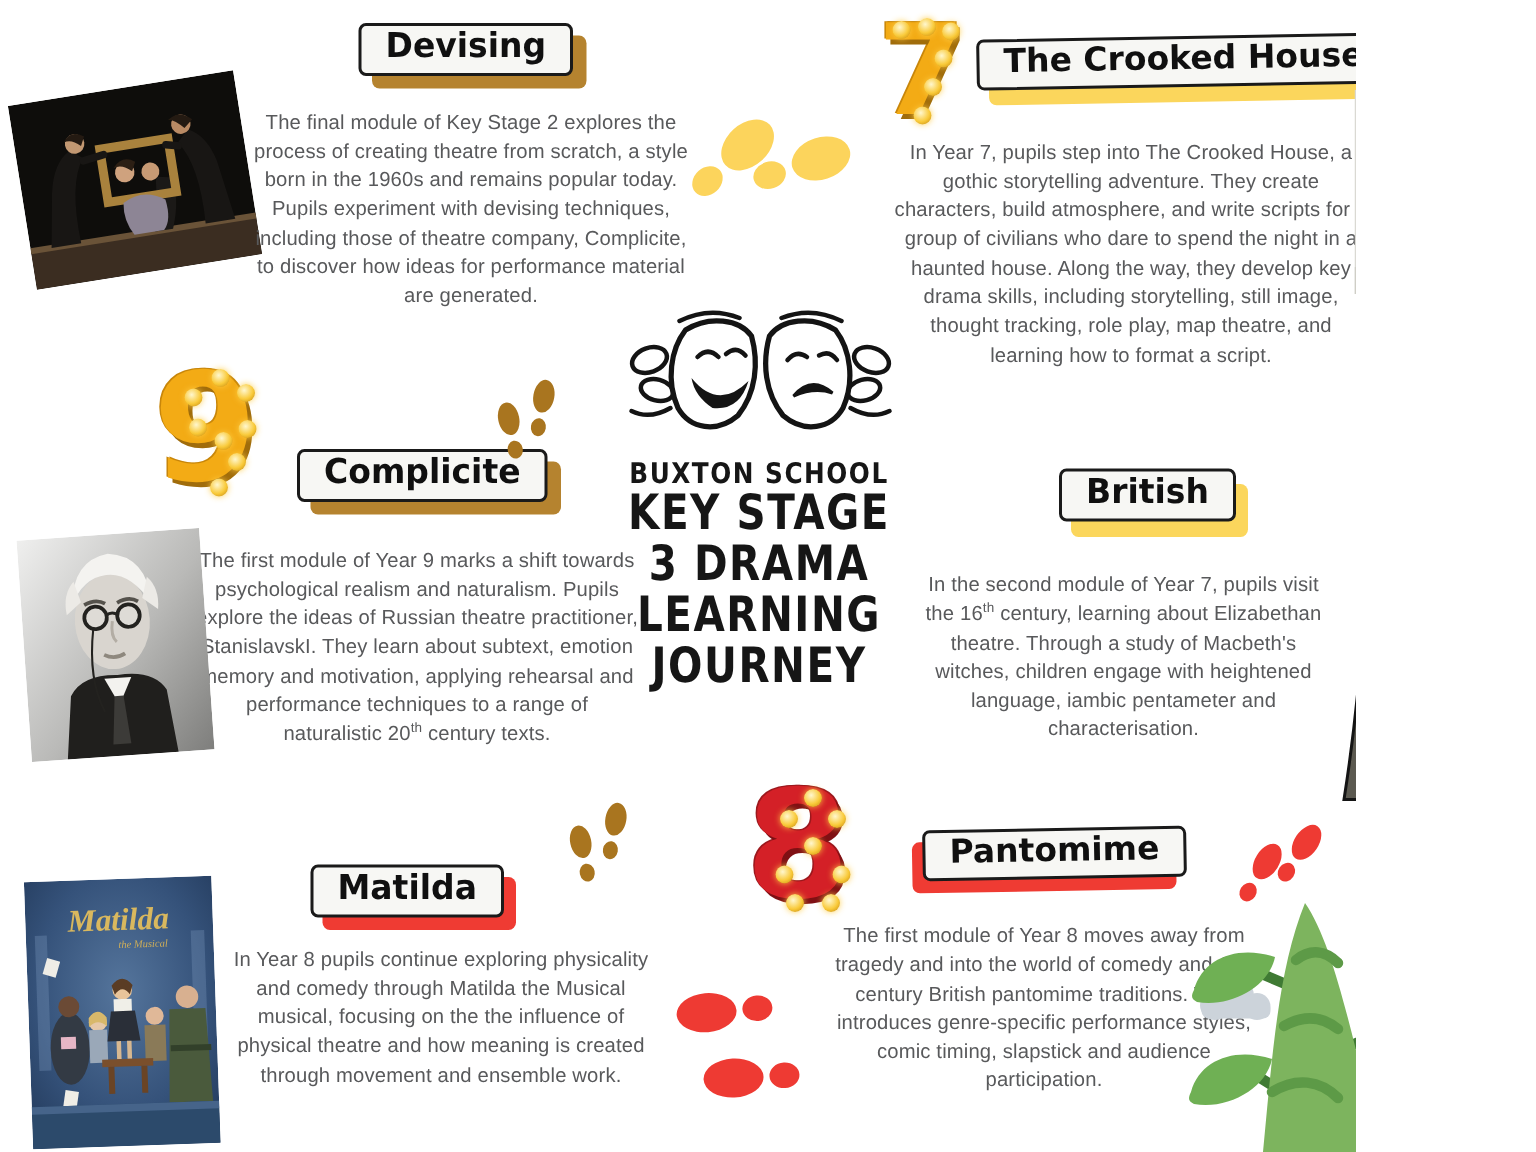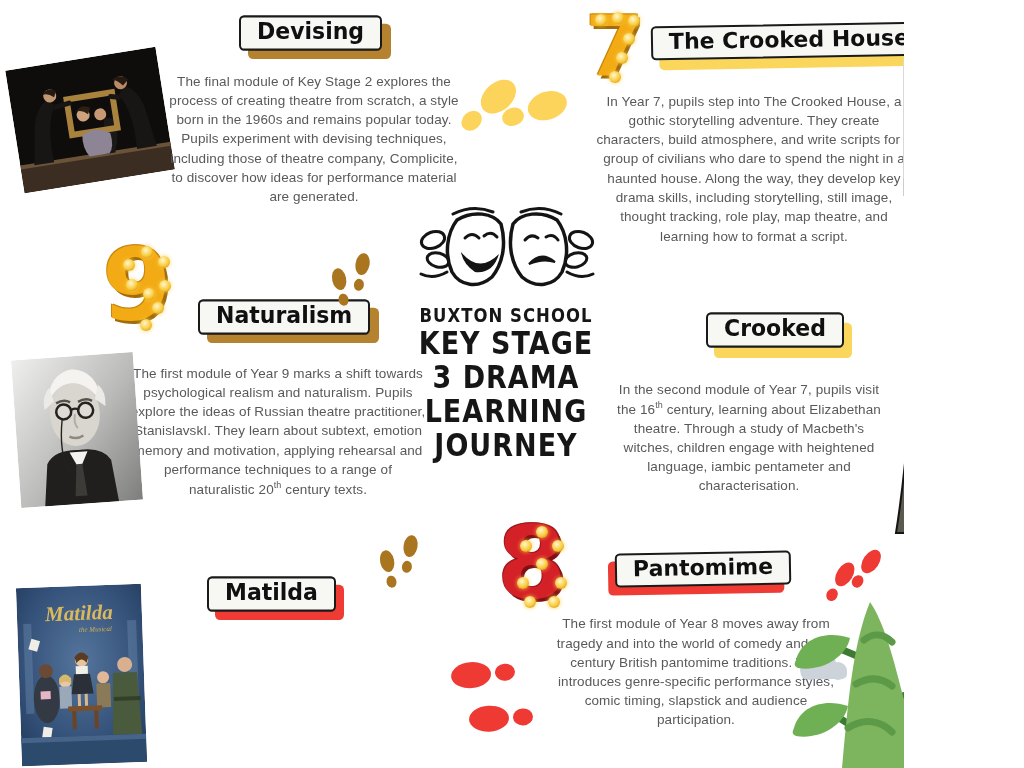--- a/index.html
+++ b/index.html
@@ -186,21 +186,21 @@
     <span class="bulb" style="left:21px;top:21px;"></span>
     <span class="bulb" style="left:24px;top:41px;"></span>
     <span class="bulb" style="left:41px;top:50px;"></span>
     <span class="bulb" style="left:56px;top:18px;"></span>
     <span class="bulb" style="left:57px;top:42px;"></span>
     <span class="bulb" style="left:50px;top:64px;"></span>
     <span class="bulb" style="left:38px;top:81px;"></span>
   </div>
 
   <div class="label-box shadow-tan" style="left:198px;top:300px;">
-    <span>Naturalism</span>
+    <span>Complicite</span>
   </div>
 
   <p class="body-text" style="left:130px;top:350px;width:296px;"><span>The first module of Year 9 marks a shift towards psychological realism and naturalism. Pupils explore the ideas of Russian theatre practitioner, StanislavskI. They learn about subtext, emotion memory and motivation, applying rehearsal and performance techniques to a range of naturalistic 20</span><sup>th</sup><span> century texts.</span></p>
 
   <div class="art" style="left:16px;top:356px;width:122px;height:148px;transform:rotate(-4deg);" aria-label="Black and white portrait of Stanislavski">
     <svg width="122" height="148" viewBox="0 0 122 148">
       <defs>
         <linearGradient id="stanbg" x1="0" y1="0" x2="1" y2="1">
           <stop offset="0" stop-color="#efefee"></stop>
             <stop offset="0.55" stop-color="#b9b9b7"></stop>
@@ -235,21 +235,21 @@
           <ellipse cx="0" cy="12" rx="5" ry="6"></ellipse>
       </g>
       <g transform="translate(33,27) rotate(10)">
         <ellipse cx="0" cy="-9" rx="7" ry="11"></ellipse>
           <ellipse cx="0" cy="12" rx="5" ry="6"></ellipse>
       </g>
     </g>
   </svg>
 
   <div class="label-box shadow-yellow" style="left:706px;top:313px;">
-    <span>Crooked</span>
+    <span>British</span>
   </div>
 
   <p class="body-text" style="left:608px;top:366px;width:282px;"><span>In the second module of Year 7, pupils visit the 16</span><sup>th</sup><span> century, learning about Elizabethan theatre. Through a study of Macbeth's witches, children engage with heightened language, iambic pentameter and characterisation.</span></p>
 
   <svg class="fp" style="left:928px;top:283px;" width="78" height="96" viewBox="0 0 78 96">
     <g fill="#fcd45c">
       <g transform="translate(24,64) rotate(-10)">
         <ellipse cx="0" cy="-11" rx="11" ry="17"></ellipse>
           <ellipse cx="0" cy="19" rx="7" ry="9"></ellipse>
       </g>
@@ -362,20 +362,21 @@
         <ellipse cx="0" cy="-9" rx="7" ry="11"></ellipse>
           <ellipse cx="0" cy="12" rx="5" ry="6"></ellipse>
       </g>
     </g>
   </svg>
 
   <div class="label-box shadow-red" style="left:207px;top:577px;">
     <span>Matilda</span>
   </div>
 
+  <p class="body-text" style="left:148px;top:616px;width:292px;">In Year 8 pupils continue exploring physicality and comedy through Matilda the Musical musical, focusing on the the influence of physical theatre and how meaning is created through movement and ensemble work.</p>
 
   <div class="marquee marquee-red" style="left:497px;top:516px;width:95px;height:100px;">
     <span class="digit" style="font-size:100px;line-height:96px;">8</span>
     <span class="bulb" style="left:39px;top:10px;"></span>
     <span class="bulb" style="left:23px;top:24px;"></span>
     <span class="bulb" style="left:55px;top:24px;"></span>
     <span class="bulb" style="left:39px;top:42px;"></span>
     <span class="bulb" style="left:20px;top:61px;"></span>
     <span class="bulb" style="left:58px;top:61px;"></span>
     <span class="bulb" style="left:27px;top:80px;"></span>

